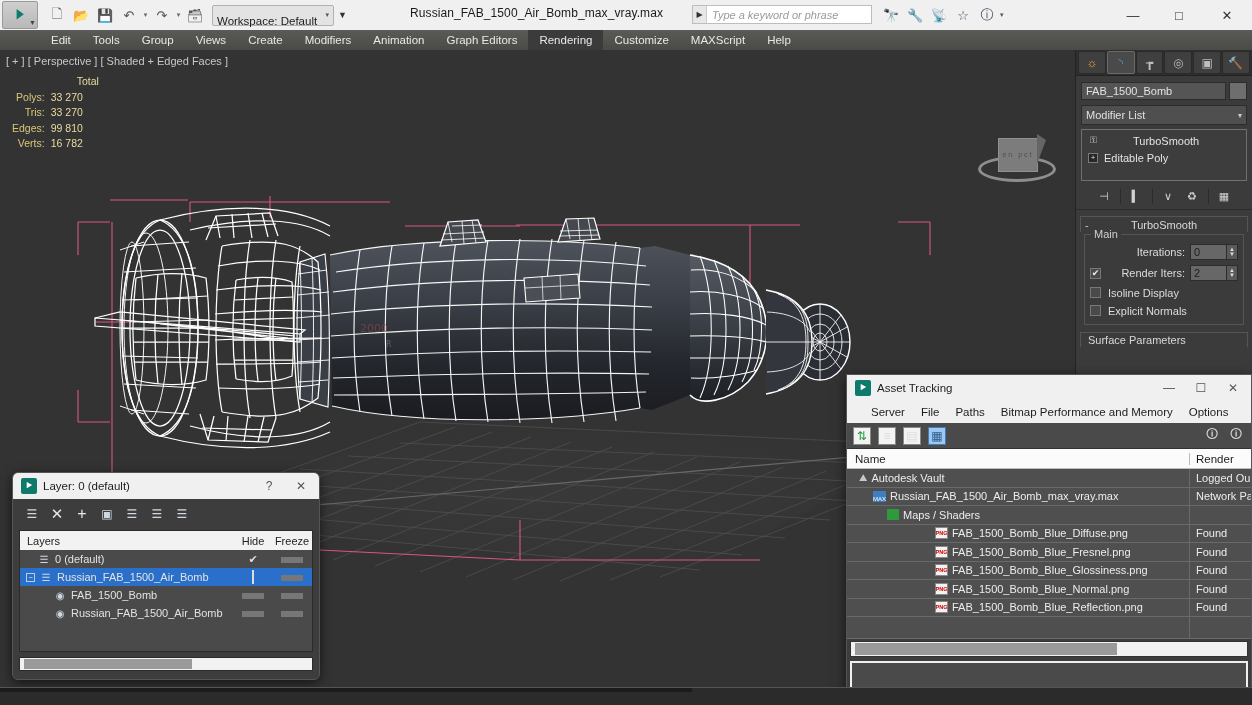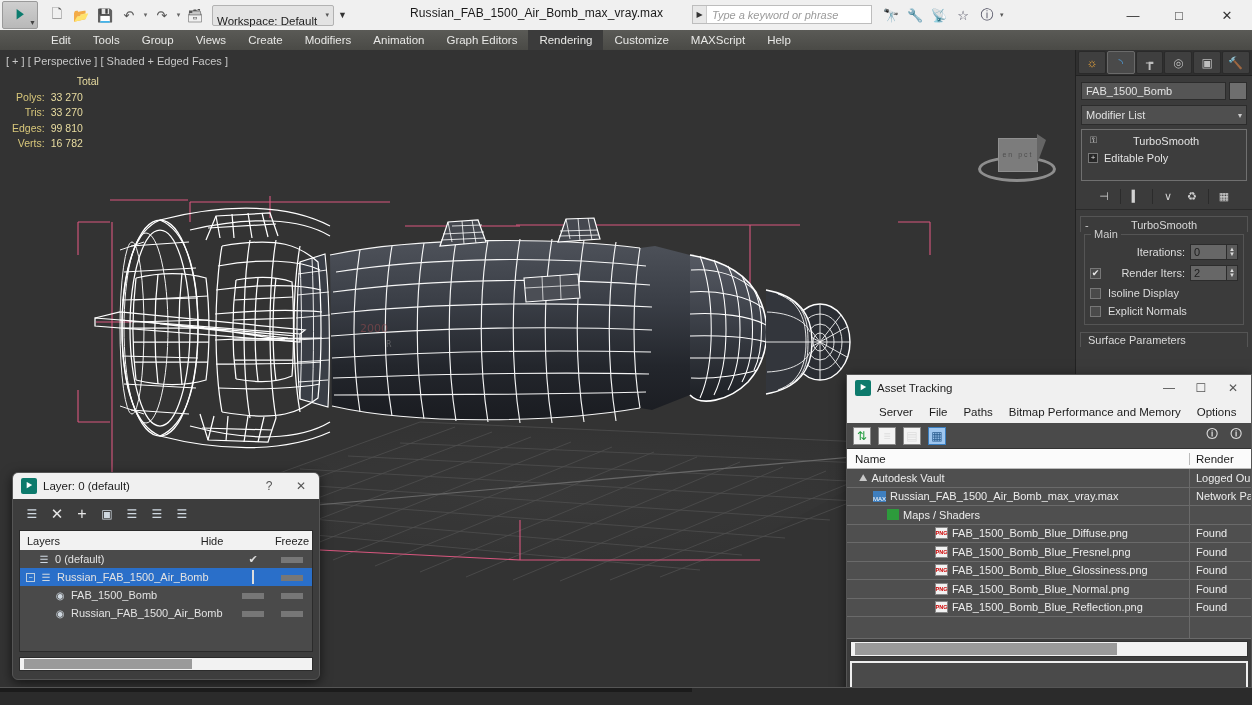--- a/index.html
+++ b/index.html
@@ -183,21 +183,21 @@
   .spinner { display:flex; width:48px; height:16px; }
   .spinner .sv {
     flex:1; background:#676767; border:1px solid #2c2c2c; color:#1d1d1d;
     font-size:11px; padding-left:3px; line-height:14px;
   }
   .spinner .sar {
     width:11px; background:#5a5a5a; border:1px solid #2c2c2c; border-left:none;
     display:flex; flex-direction:column; align-items:center; justify-content:center;
     font-size:6px; color:#ddd; line-height:5px;
   }
-  .cbrow { display:flex; align-items:center; margin-top:6px; }
+  .cbrow { display:flex; margin-top:6px; }
   .cbrow .cb { width:11px;height:11px;background:#4a4a4a;border:1px solid #777;margin-right:7px; }
   .cbrow .cbl { font-size:11px; color:#dcdcdc; }
   .surf-hdr {
     margin:7px 4px 0 4px; height:15px; display:flex; align-items:center;
     font-size:11px; color:#d9d9d9; border-top:1px solid #555; border-left:1px solid #555; border-right:1px solid #555;
     padding-left:7px; position:relative;
   }
 
   
   .dlg { position:absolute; background:#3d3d3d; box-shadow:0 3px 12px rgba(0,0,0,.6); }
@@ -211,36 +211,36 @@
   .dlg-tb-right { margin-left:auto; display:flex; }
   .dlg-tb-right .b { width:32px; height:26px; display:flex; align-items:center; justify-content:center; font-size:12px; color:#555; }
   .layer-toolbar { height:30px; display:flex; align-items:center; gap:7px; padding-left:10px; background:#3d3d3d; }
   .lt-ico { width:18px;height:18px;display:flex;align-items:center;justify-content:center;font-size:12px;color:#cfd8e0;}
   .lt-ico.x { color:#e8e8e8; font-size:15px; }
   .lt-ico.plus { color:#e8e8e8; font-size:16px; }
   .layer-list { margin:1px 6px 0 6px; background:#4a4a4a; border:1px solid #2b2b2b; height:122px; }
   .ll-head { height:19px; background:#f2f2f2; display:flex; align-items:center; font-size:11px; color:#222; }
   .ll-head .c1 { flex:1; padding-left:7px; }
   .ll-head .c2 { width:38px; text-align:center; }
-  .ll-head .c3 { width:40px; text-align:center;margin-left:41px; }
+  .ll-head .c3 { width:40px; text-align:center; }
   .ll-row { height:18px; display:flex; align-items:center; font-size:11px; color:#e2e2e2; }
   .ll-row.sel { background:#2a6fc9; }
   .ll-row .c1 { flex:1; display:flex; align-items:center; gap:5px; }
   .ll-row .c2 { width:38px; text-align:center; color:#ddd; }
   .ll-row .c3 { width:40px; text-align:center; }
   .ll-row .dash { display:inline-block; width:22px; height:6px; background:#777; }
   .ll-ico { width:12px;height:12px;display:flex;align-items:center;justify-content:center;font-size:10px;color:#cfd8e0; }
   .ll-box { width:11px;height:11px;border:1px solid #ddd;background:transparent; }
   .ll-expand { width:9px;height:9px;border:1px solid #bcd; color:#dff; font-size:7px; line-height:7px; text-align:center; margin-left:2px;}
   .layer-scroll { margin:5px 6px 0 6px; height:14px; background:#f2f2f2; border:1px solid #2b2b2b; }
   .layer-scroll .thumb { width:168px; height:10px; margin:1px 0 0 4px; background:#9a9a9a; }
 
   
   .asset-dlg { left:846px; top:374px; width:406px; height:320px; border:1px solid #555; }
-  .at-menu { height:22px; background:#f0f0f0; display:flex; align-items:center; padding-left:24px; gap:0; }
+  .at-menu { height:22px; background:#f0f0f0; display:flex; align-items:center; padding-left:16px; gap:0; }
   .at-menu .mi { font-size:11.5px; color:#1c1c1c; padding:0 8px; }
   .at-toolbar { height:26px; background:#4a4a4a; display:flex; align-items:center; padding:0 6px; gap:7px; border-bottom:1px solid #333;}
   .at-ico { width:18px;height:18px;display:flex;align-items:center;justify-content:center;font-size:12px;color:#ddd; background:#f3f3f3; border:1px solid #888;}
   .at-ico.green { color:#1d9a3a; }
   .at-ico.act { background:#9ec6ef; border-color:#3a7ebf; color:#2a5d8f; }
   .at-right { margin-left:auto; display:flex; gap:6px; }
   .at-right .q { width:18px;height:18px;display:flex;align-items:center;justify-content:center;font-size:12px;color:#dcdcdc; }
   .at-head { height:20px; background:#fbfbfb; display:flex; align-items:center; font-size:11.5px; color:#1c1c1c; border-bottom:1px solid #bbb;}
   .at-head .hn { flex:1; padding-left:8px; }
   .at-head .hs { width:62px; padding-left:6px; border-left:1px solid #bbb; }

